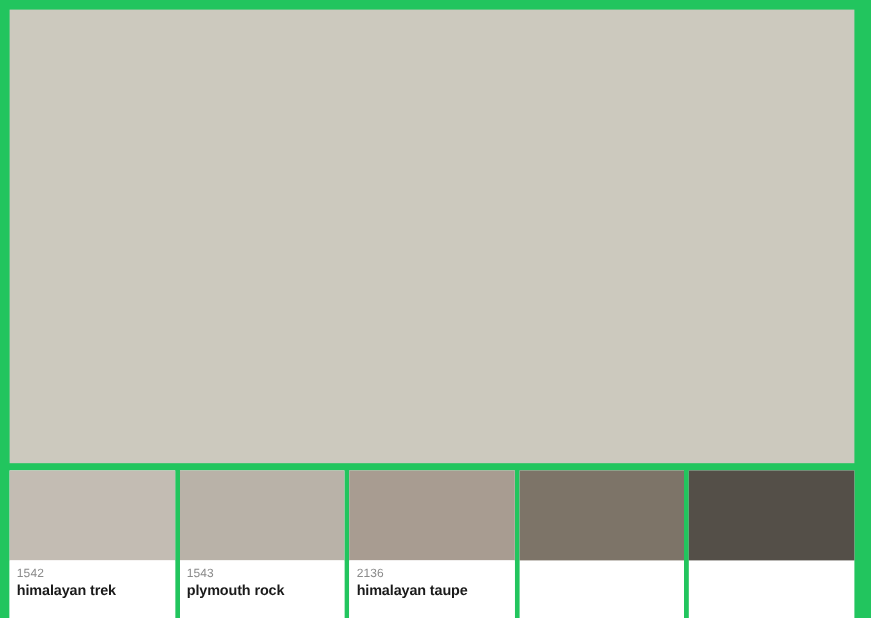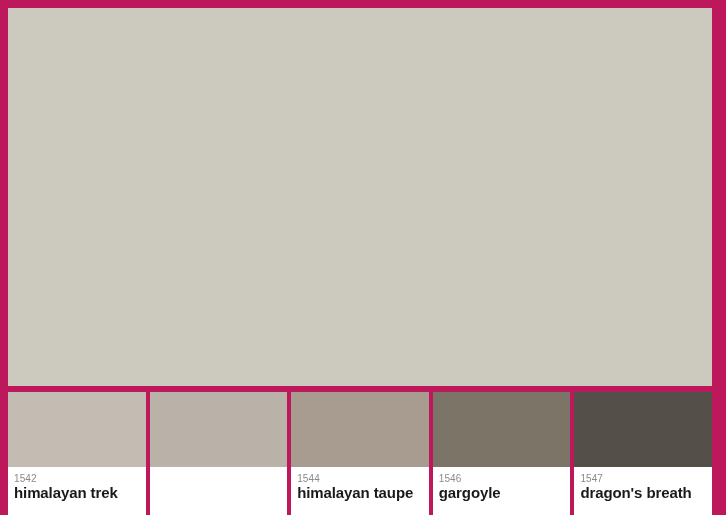--- a/index.html
+++ b/index.html
@@ -14,21 +14,21 @@
   body {
     background: #f5f5f5;
     font-family: "Liberation Sans", sans-serif;
     -webkit-font-smoothing: antialiased;
   }
 
   #palette-page {
     position: relative;
     width: 726px;
     height: 515px;
-    background: #be185d;
+    background: #22c55e;
   }
 
   
   #feature-panel {
     position: absolute;
     left: 8px;
     top: 8px;
     width: 704px;
     height: 378px;
     background: #ccc9be;
@@ -70,21 +70,21 @@
   .swatch-code {
     font-size: 10px;
     line-height: 12px;
     color: #8a8a8a;
     font-weight: normal;
     letter-spacing: 0.1px;
     white-space: nowrap;
   }
 
   .swatch-name {
-    font-size: 15px;
+    font-size: 12px;
     line-height: 13px;
     color: #1a1a1a;
     font-weight: bold;
     letter-spacing: -0.1px;
     white-space: nowrap;
     margin-top: 1px;
   }
 </style>
 </head>
 <body style="background: rgb(245, 245, 245);">
@@ -98,41 +98,37 @@
     <div class="swatch-card">
       <div class="swatch-chip" style="background: rgb(195, 188, 179);"></div>
       <div class="swatch-meta">
         <div class="swatch-code">1542</div>
         <div class="swatch-name">himalayan trek</div>
       </div>
     </div>
 
     <div class="swatch-card">
       <div class="swatch-chip" style="background: rgb(185, 178, 168);"></div>
+      <div class="swatch-meta">
+        <div class="swatch-code">1543</div>
+        <div class="swatch-name">plymouth rock</div>
+      </div>
     </div>
 
     <div class="swatch-card">
       <div class="swatch-chip" style="background: rgb(168, 156, 145);"></div>
       <div class="swatch-meta">
-        <div class="swatch-code">1544</div>
+        <div class="swatch-code">2136</div>
         <div class="swatch-name">himalayan taupe</div>
       </div>
     </div>
 
 
     <div class="swatch-card">
       <div class="swatch-chip" style="background: rgb(125, 116, 104);"></div>
-      <div class="swatch-meta">
-        <div class="swatch-code">1546</div>
-        <div class="swatch-name">gargoyle</div>
-      </div>
     </div>
 
     <div class="swatch-card">
       <div class="swatch-chip" style="background: rgb(84, 79, 72);"></div>
-      <div class="swatch-meta">
-        <div class="swatch-code">1547</div>
-        <div class="swatch-name">dragon's breath</div>
-      </div>
     </div>
 
   </div>
 </div>
 
 </body></html>

